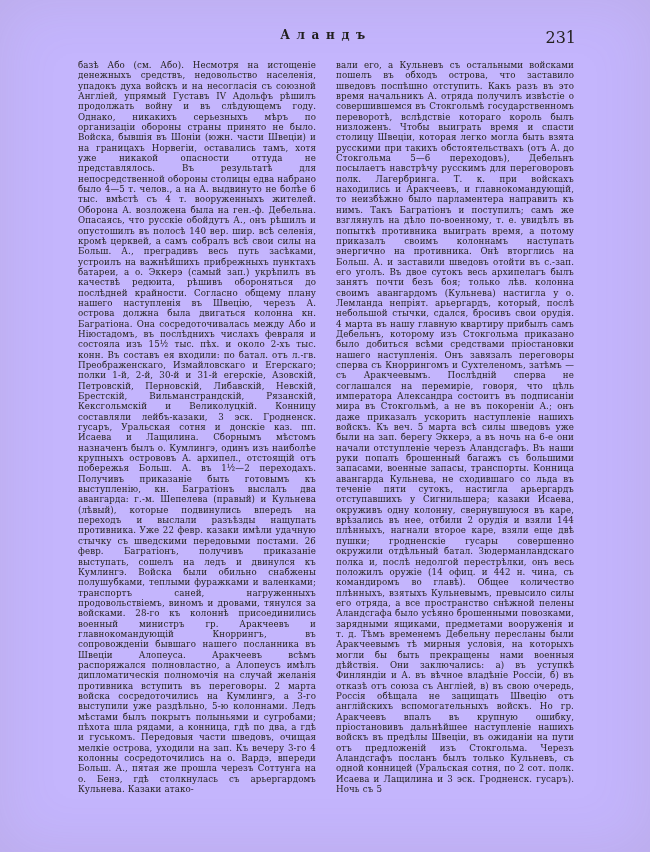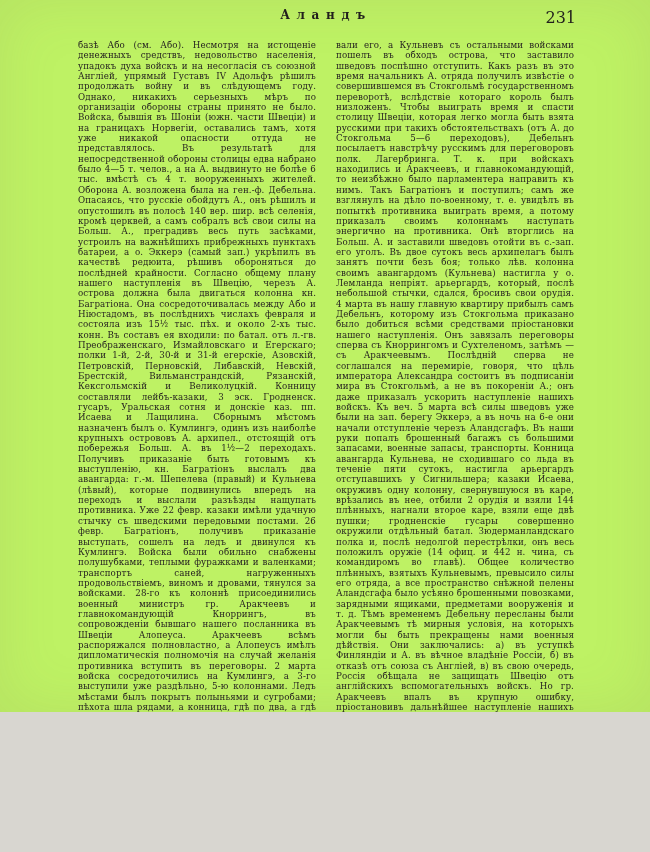--- a/index.html
+++ b/index.html
@@ -4,26 +4,26 @@
 <style>
   html, body {
     margin: 0;
     padding: 0;
     background: #d8d6d0;
     font-family: "DejaVu Serif", serif;
   }
   .page {
     position: relative;
     width: 650px;
-    height: 712px;
+    height: 852px;
     margin: 0 auto;
-    background: #bef264;
+    background: #c4b5fd;
     color: #1c1b19;
     box-sizing: border-box;
-    padding: 8px 76px 8px 78px;
+    padding: 28px 76px 8px 78px;
     box-shadow: inset 0 0 60px rgba(120,110,90,0.12);
     overflow: hidden;
   }
   header.pagehead {
     position: relative;
     height: 22px;
     margin-bottom: 10px;
   }
   .running-title {
     position: absolute;

